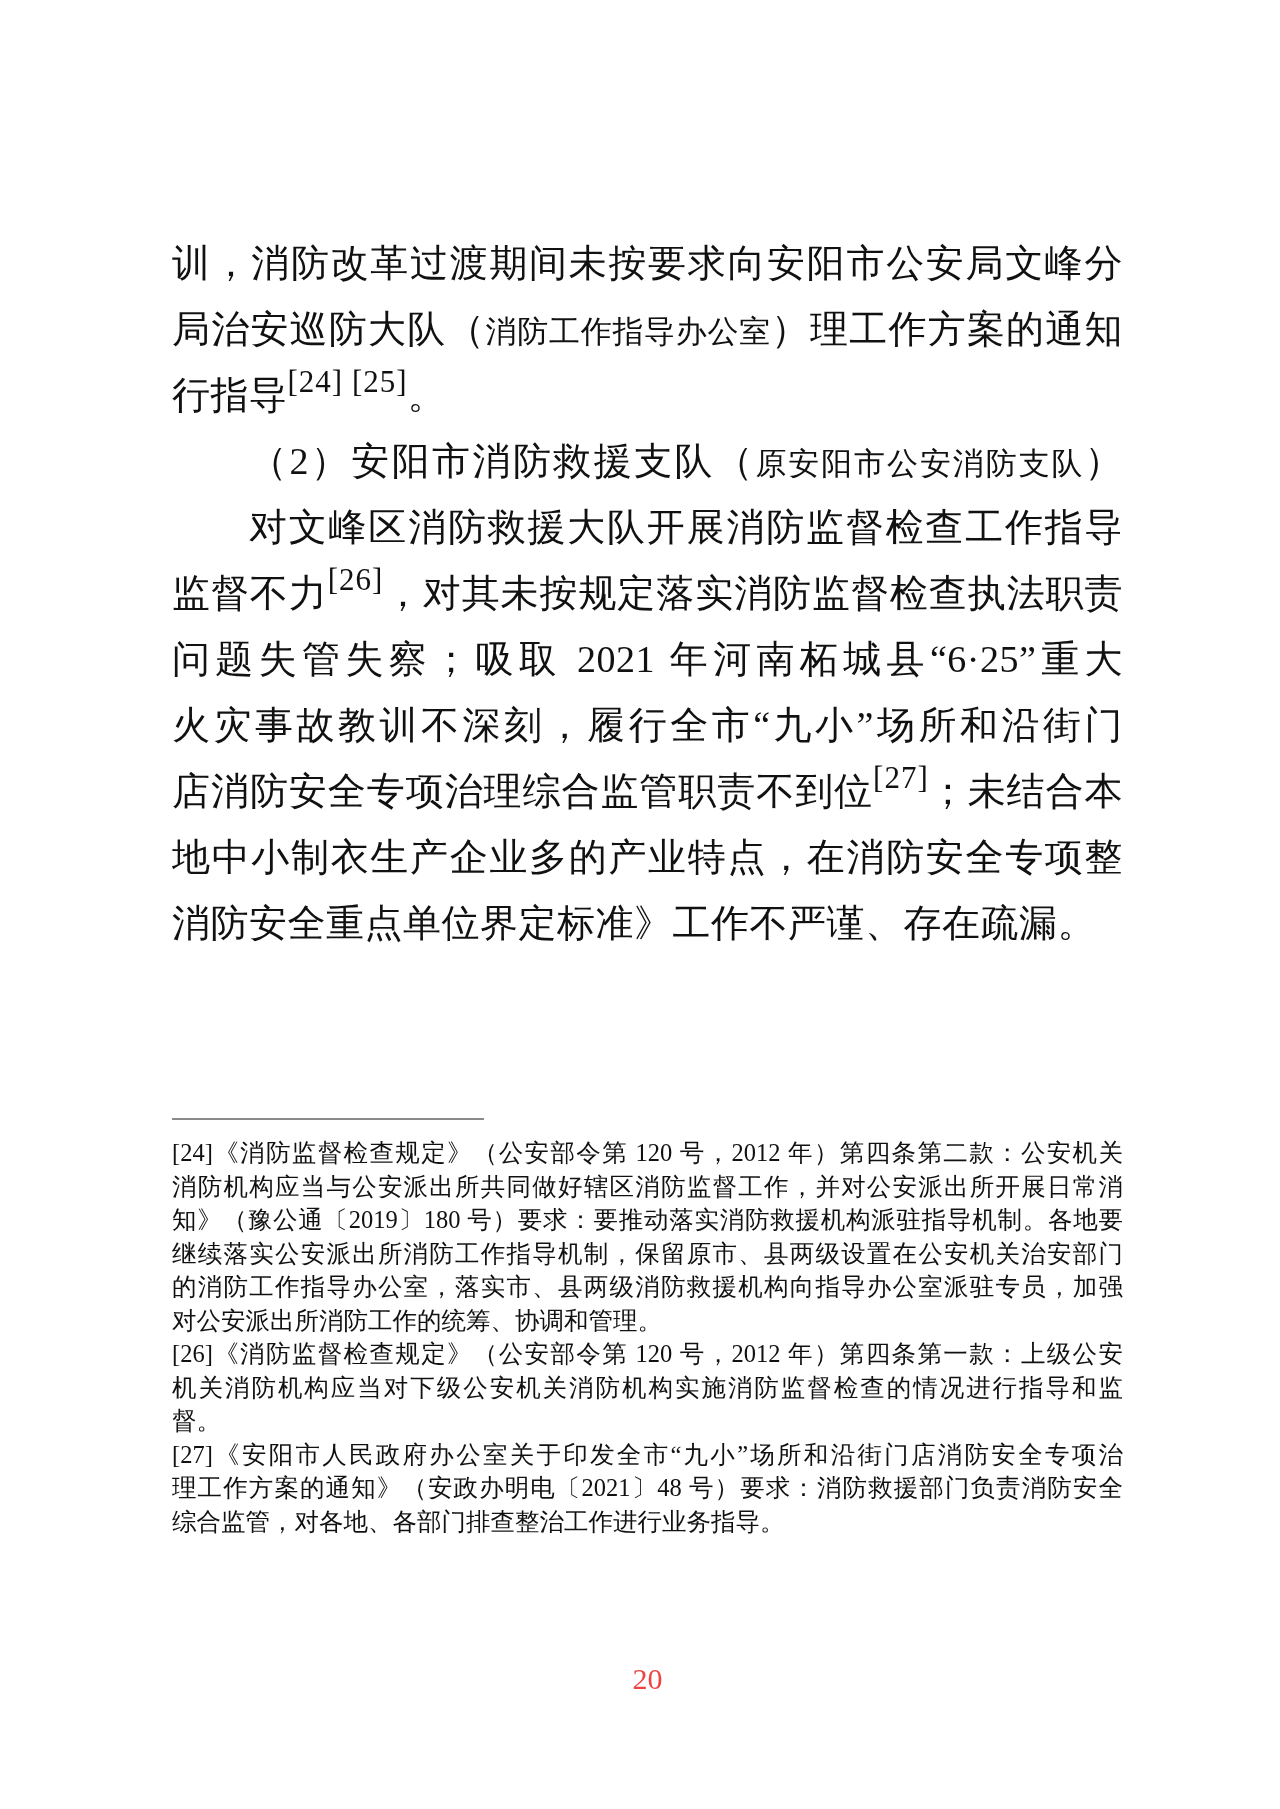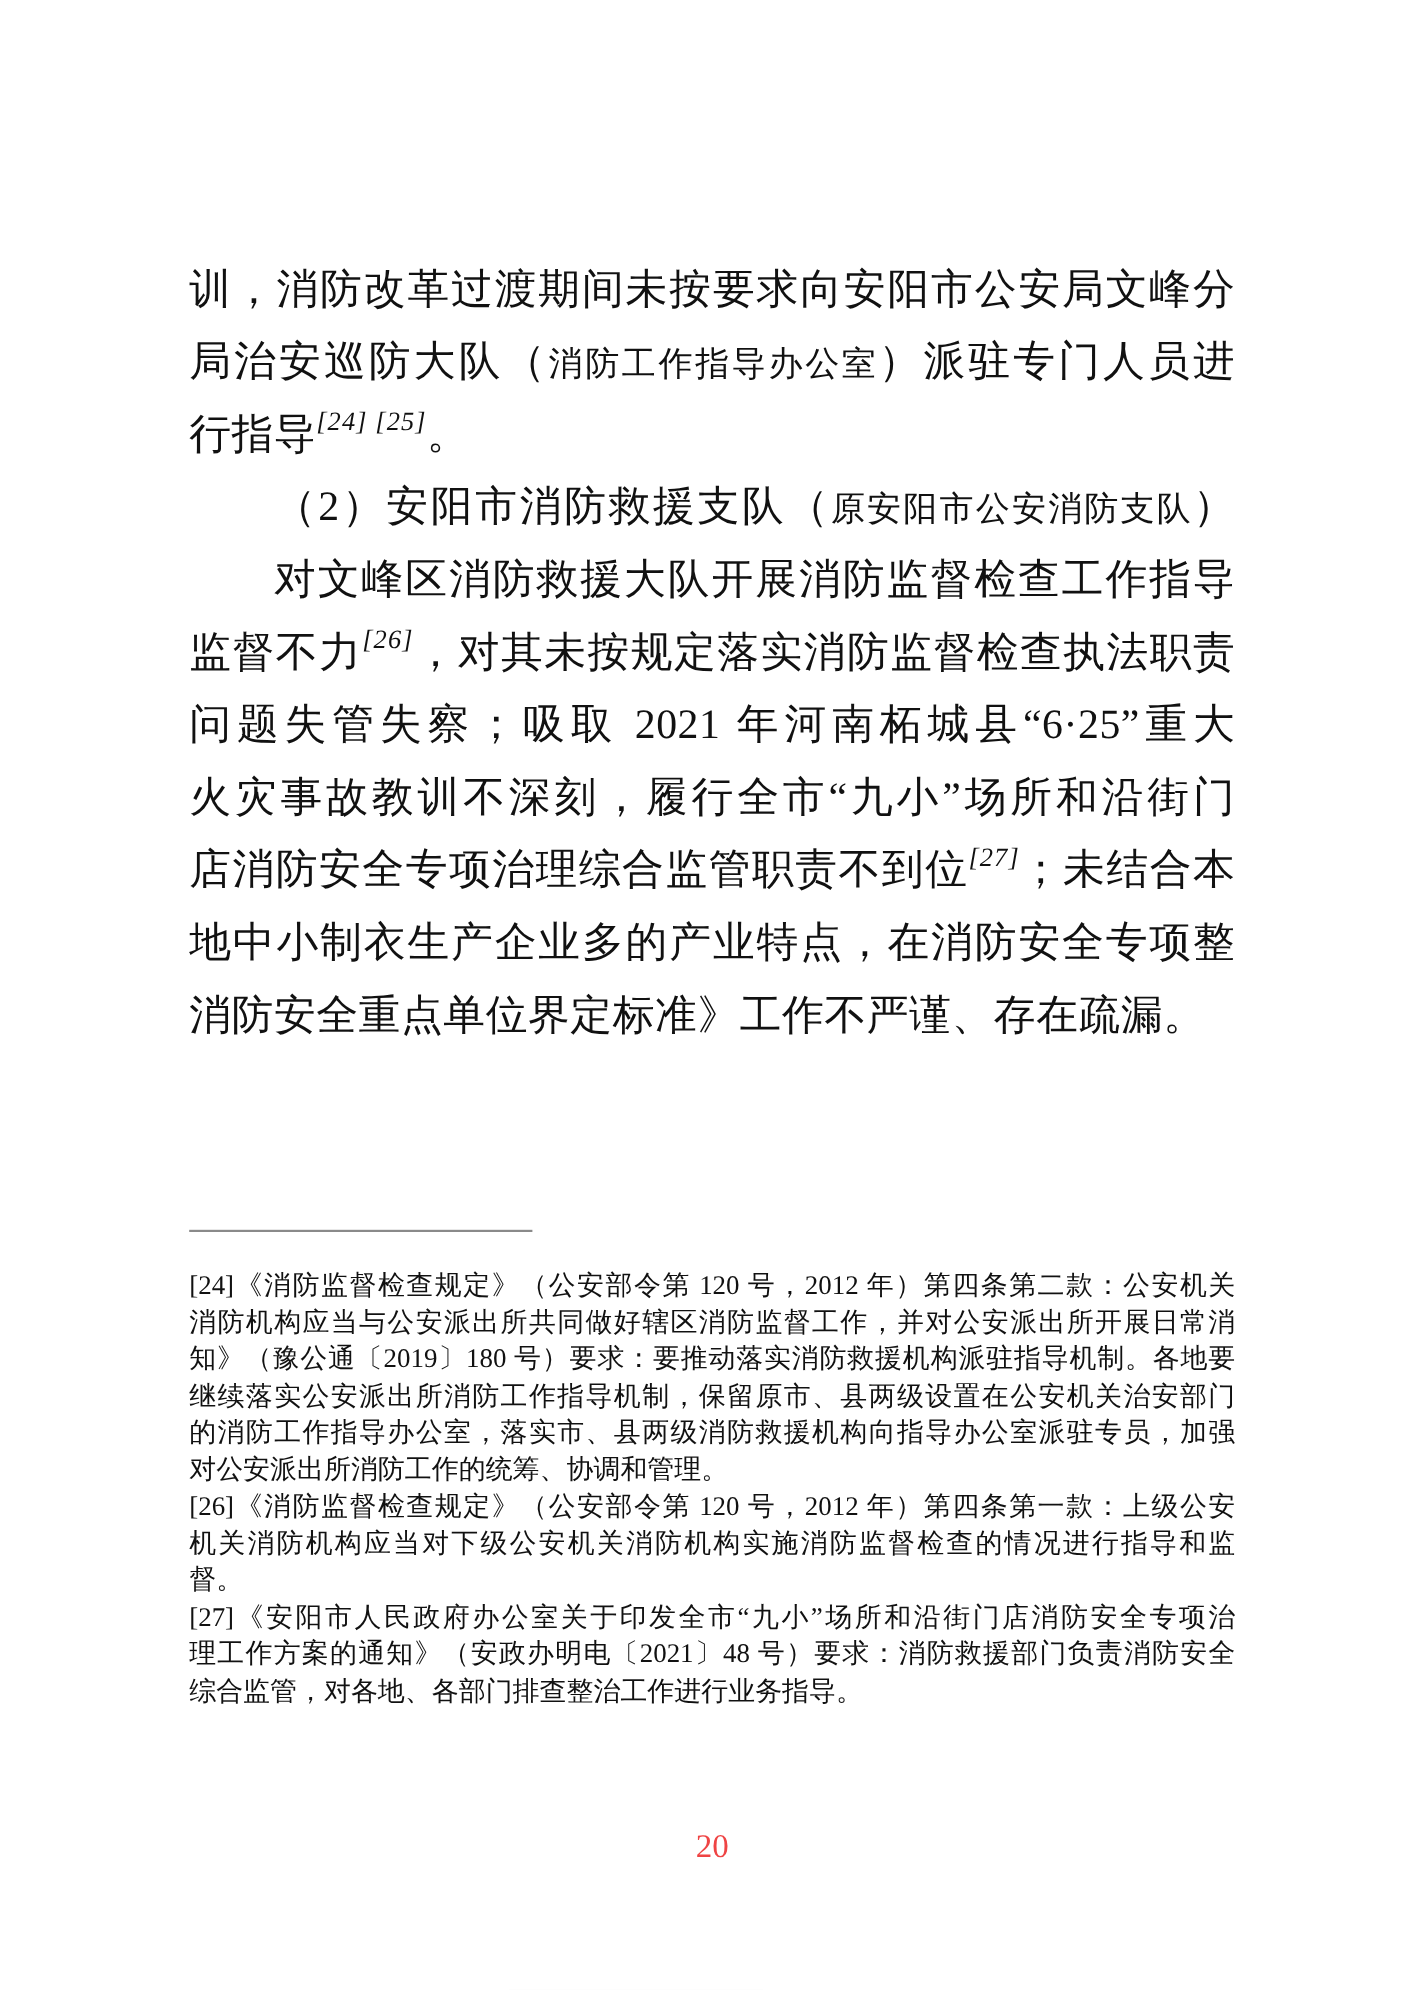--- a/index.html
+++ b/index.html
@@ -23,33 +23,32 @@
   }
   .bline.j{
     white-space:normal;
     text-align:justify;
     text-align-last:justify;
     text-justify:inter-character;
   }
   .bline.ind{ text-indent:77px; }
   .sb{ font-size:31px; font-weight:400; letter-spacing:0; }
   .fnref{
-    font-size:24px;
+    font-size:31px;
     position:relative;
     top:-16px;
     letter-spacing:1px;
-    font-style:italic;
   }
   .fn-sep{
     position:absolute;left:172px;top:1118px;
     width:312px;height:0;
     border-top:2px solid #8a8a8a;
   }
   .footnotes{
-    position:absolute;left:172px;top:1136px;width:951px;margin-top:16px;
+    position:absolute;left:172px;top:1136px;width:951px;
   }
   .fline{
     font-size:24.5px;
     line-height:33.5px;
     height:33.5px;
     white-space:nowrap;
   }
   .fline.j{
     white-space:normal;
     text-align:justify;
@@ -63,21 +62,21 @@
     color:#ef4444;
   }
 </style>
 </head>
 <body>
 
 <div class="page">
 
   <div class="text-block" id="bodyBlock">
       <div class="bline j"><span>训，消防改革过渡期间未按要求向安阳市公安局文峰分</span></div>
-      <div class="bline j"><span>局治安巡防大队（</span><span class="sb">消防工作指导办公室</span><span>）派驻专门人员进</span></div>
+      <div class="bline j"><span>局治安巡防大队（</span><span class="sb">消防工作指导办公室</span><span>）理工作方案的通知</span></div>
       <div class="bline"><span>行指导</span><span class="fnref">[24] [25]</span><span>。</span></div>
       <div class="bline j ind"><span>（2）安阳市消防救援支队（</span><span class="sb">原安阳市公安消防支队</span><span>）</span></div>
       <div class="bline j ind"><span>对文峰区消防救援大队开展消防监督检查工作指导</span></div>
       <div class="bline j"><span>监督不力</span><span class="fnref">[26]</span><span>，对其未按规定落实消防监督检查执法职责</span></div>
       <div class="bline j"><span>问题失管失察；吸取 2021 年河南柘城县“6·25”重大</span></div>
       <div class="bline j"><span>火灾事故教训不深刻，履行全市“九小”场所和沿街门</span></div>
       <div class="bline j"><span>店消防安全专项治理综合监管职责不到位</span><span class="fnref">[27]</span><span>；未结合本</span></div>
       <div class="bline j"><span>地中小制衣生产企业多的产业特点，在消防安全专项整</span></div>
       <div class="bline"><span>消防安全重点单位界定标准》工作不严谨、存在疏漏。</span></div>
     </div>

